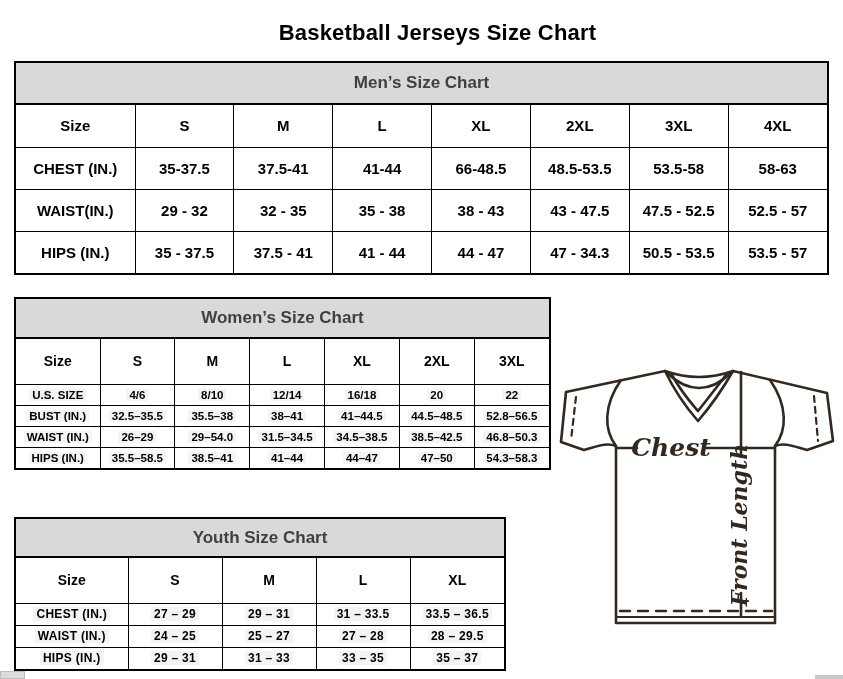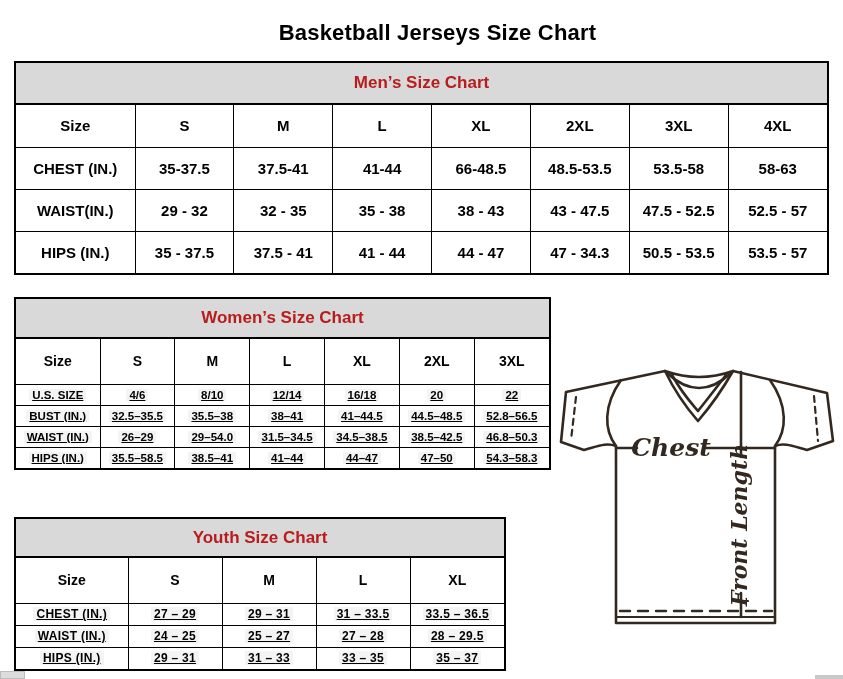--- a/index.html
+++ b/index.html
@@ -10,21 +10,21 @@
   }
   .page-title{
     position:absolute;left:0;top:4px;width:843px;margin:16px;
     text-align:center;font-size:22px;font-weight:bold;color:#000;
     letter-spacing:0.2px;
   }
   .tbl{position:absolute;border:2px solid #000;background:#fff;}
   .band{
     background:#d9d9d9;border-bottom:2px solid #000;
     display:flex;align-items:center;justify-content:center;
-    font-weight:bold;font-size:17px;color:#b91c1c;
+    font-weight:bold;font-size:17px;color:#404040;
   }
   table{border-collapse:collapse;table-layout:fixed;width:100%;border-radius:18px;}
   th,td{
     border-right:1.5px solid #000;border-bottom:1.5px solid #000;
     text-align:center;vertical-align:middle;font-weight:bold;padding:0;color:#000;
   }
   th:last-child,td:last-child{border-right:none;}
   tbody tr:last-child td{border-bottom:none;}
 
   
@@ -44,21 +44,21 @@
   .womens td{font-size:11.5px;}
 
   
   .youth{left:14px;top:517px;width:488px;}
   .youth .band{height:37px;}
   .youth thead tr{height:45px;}
   .youth tbody tr{height:22px;}
   .youth th{font-size:14px;}
   .youth td{font-size:12px;letter-spacing:0.3px;}
 
-  .hl{background:#f4f4f4;padding:0 3px;text-decoration:underline;}
+  .hl{background:#f4f4f4;padding:0 3px;}
 
   .jersey{position:absolute;left:552px;top:356px;width:292px;height:276px;}
   .dg-text{
     font-family:"DejaVu Serif", serif;font-style:italic;font-weight:bold;
     fill:#32281f;
   }
   .dg-chest{font-size:25px;}
   .dg-vert{font-size:22px;}
 
   .frag-l{position:absolute;left:0;top:671px;width:25px;height:8px;

